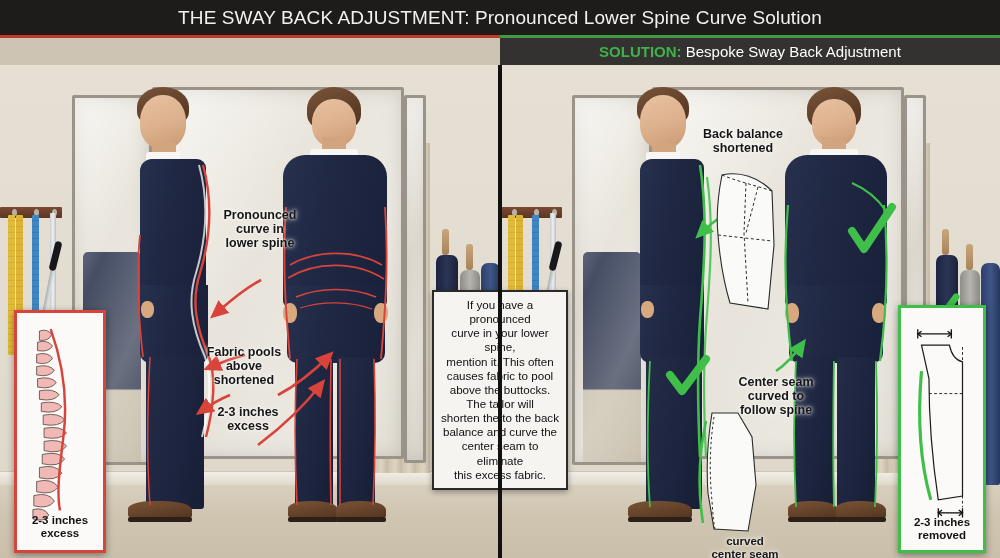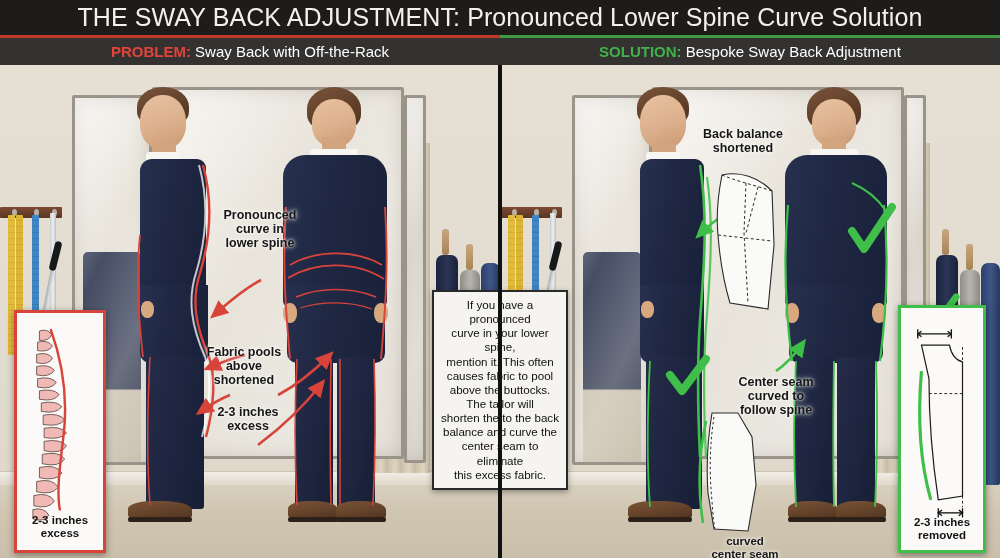--- a/index.html
+++ b/index.html
@@ -11,21 +11,21 @@
     background:#cdc4b4;
   }
 
   
   .title-bar {
     position:absolute; left:0; top:0; width:1000px; height:35px;
     background:#1d1c1b; z-index:60;
     display:flex; align-items:center; justify-content:center;
   }
   .title-bar .t {
-    color:#f3f1ee; font-size:25px; letter-spacing:.1px; white-space:nowrap;
+    color:#f3f1ee; font-size:19px; letter-spacing:.1px; white-space:nowrap;
   }
   .accent-bar { position:absolute; top:35px; height:3px; width:500px; z-index:61; }
   .accent-l { left:0; background:#c0392b; }
   .accent-r { left:500px; background:#3f9b42; }
 
   .sub-bar {
     position:absolute; top:38px; height:27px; width:500px; z-index:60;
     background:#333231; display:flex; align-items:center; justify-content:center;
   }
   .sub-l { left:0; }
@@ -185,24 +185,20 @@
 <body>
 
 <div id="stage">
 
   <div class="title-bar">
     <div class="t">THE SWAY BACK ADJUSTMENT: Pronounced Lower Spine Curve Solution</div>
   </div>
   <div class="accent-bar accent-l"></div>
   <div class="accent-bar accent-r"></div>
 
-  <div class="sub-bar sub-l">
-    <div class="lab"><span class="key">PROBLEM:</span>
-      <span>Sway Back with Off-the-Rack</span></div>
-  </div>
   <div class="sub-bar sub-r">
     <div class="lab"><span class="key">SOLUTION:</span>
       <span>Bespoke Sway Back Adjustment</span></div>
   </div>
 
   <div class="panel panel-l">
     <div class="wall"></div>
     <div class="baseboard"></div>
     <div class="floor"></div>
 

